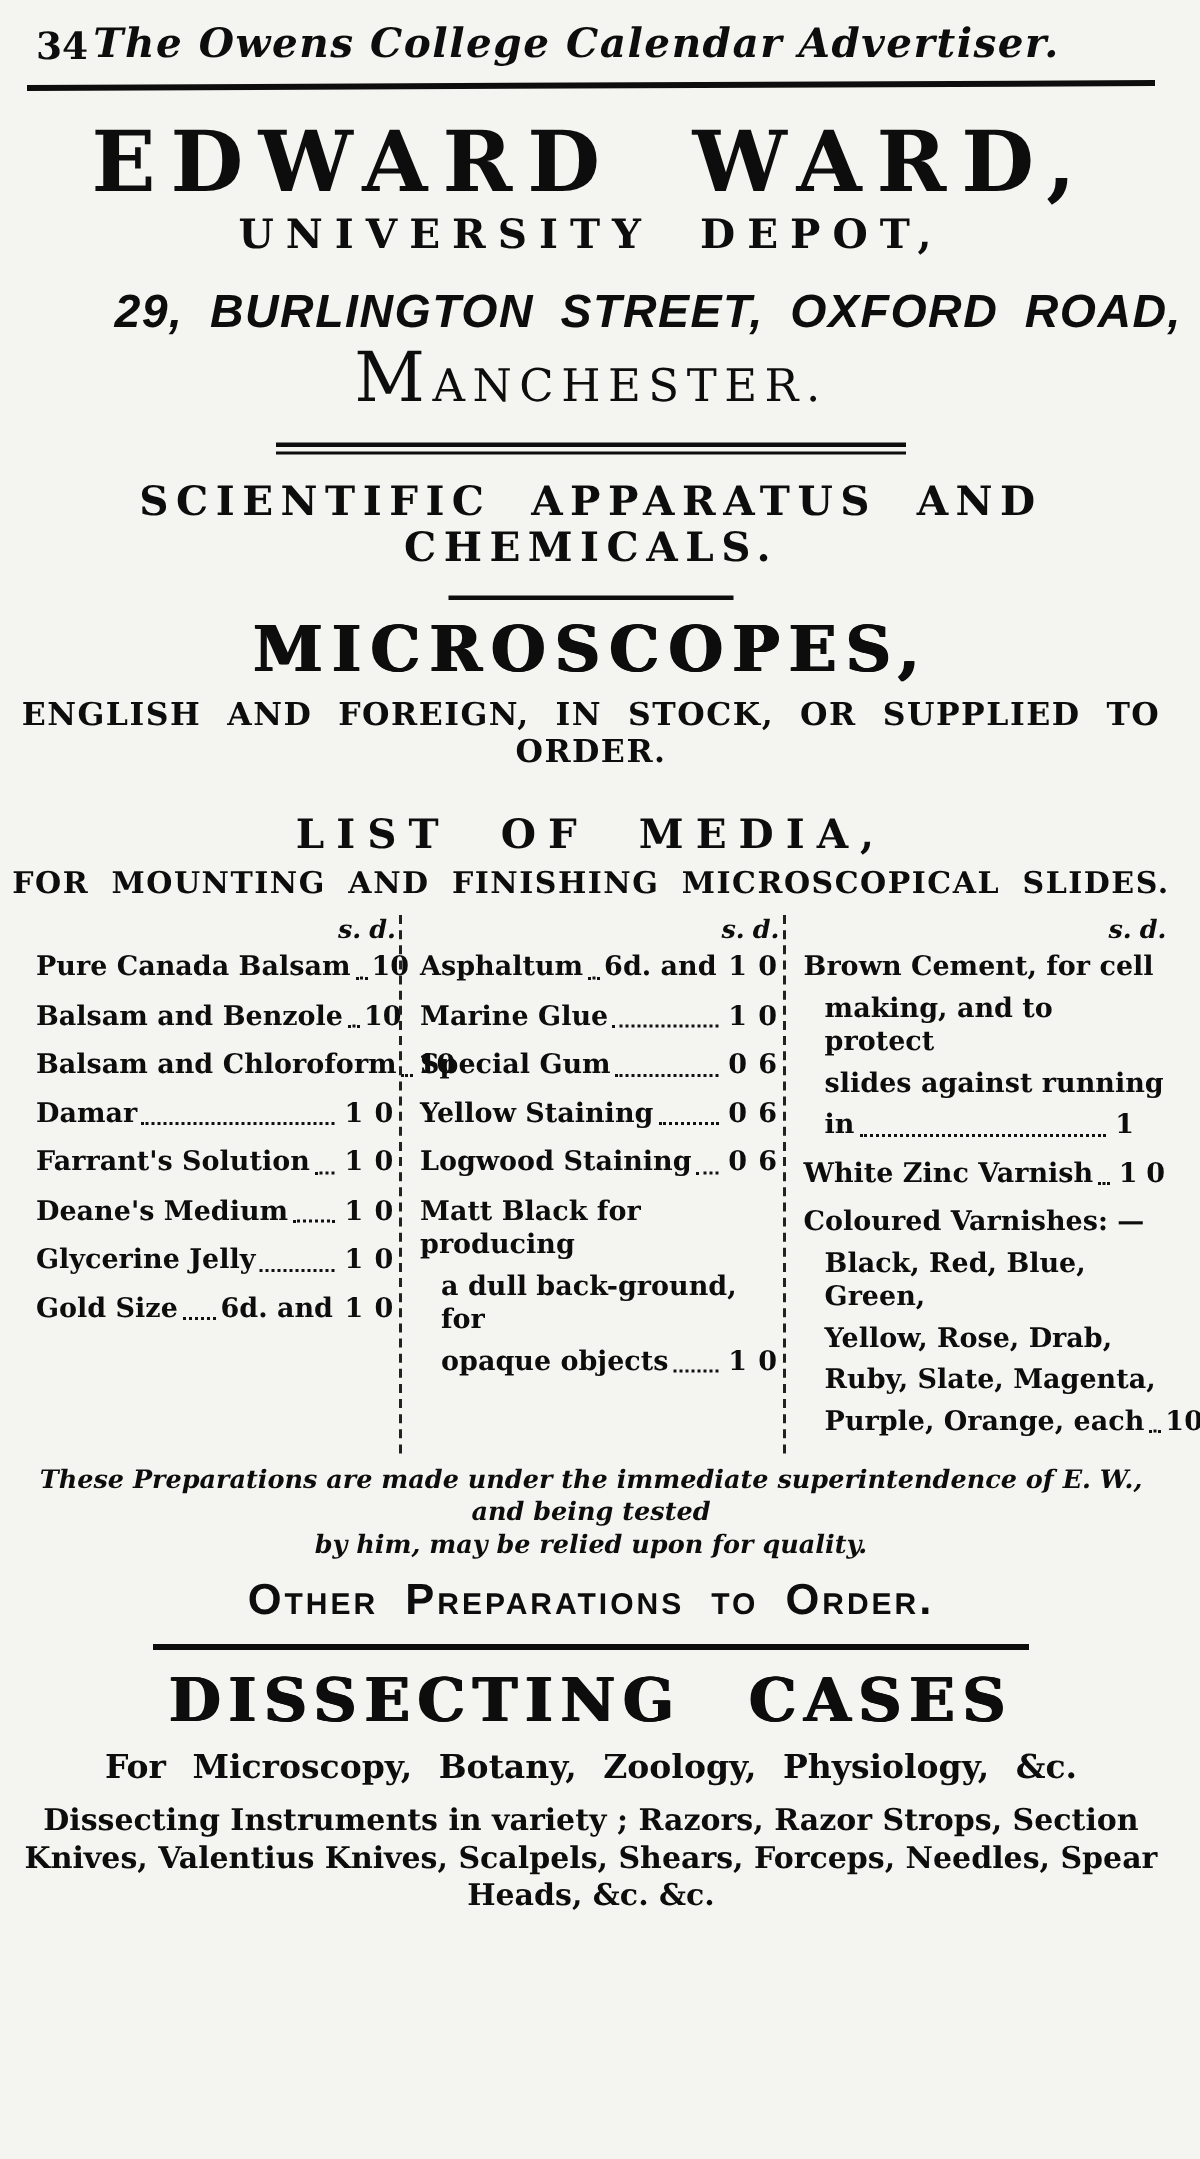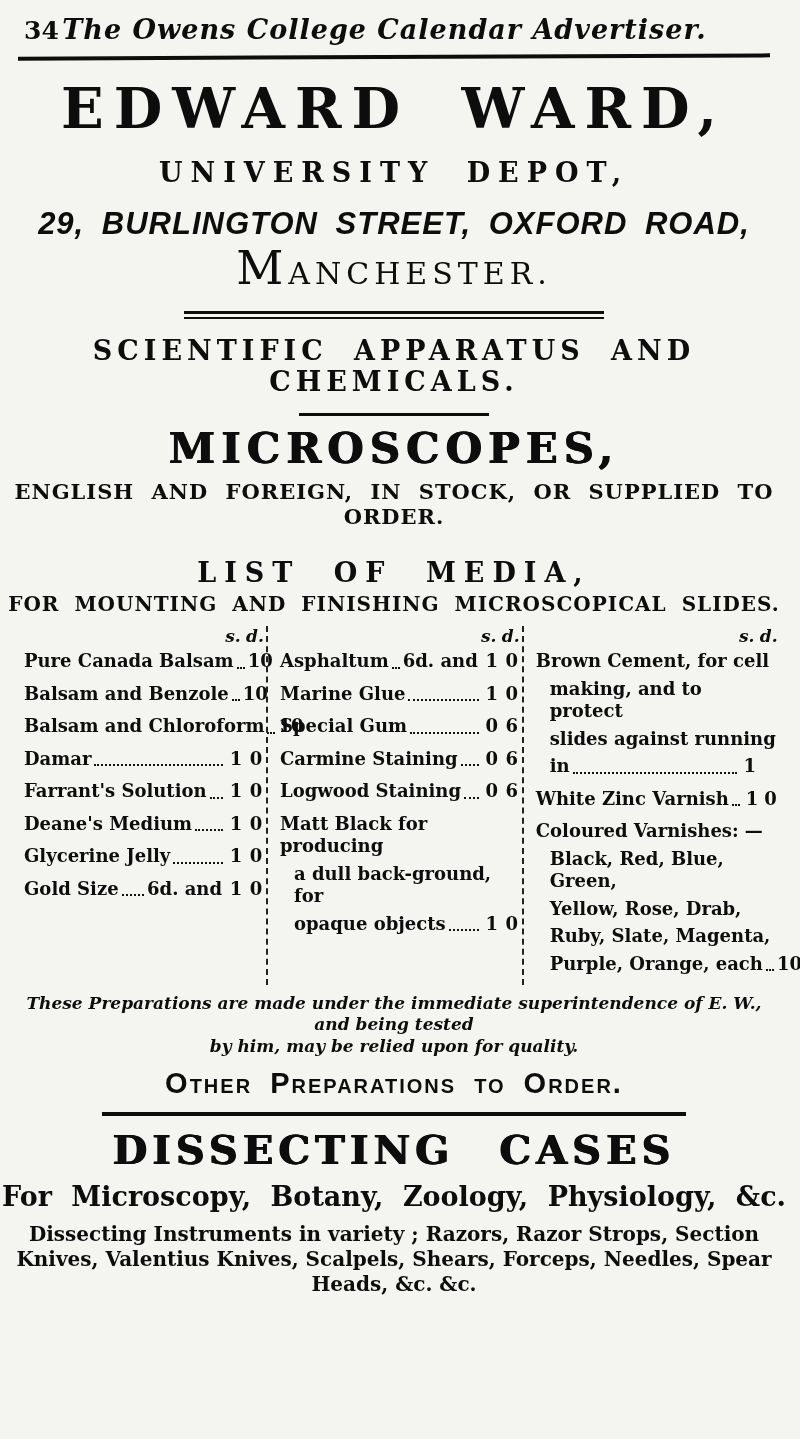--- a/index.html
+++ b/index.html
@@ -17,22 +17,22 @@
   .runhead{display:flex; align-items:flex-end; padding:0 18px;}
   .pageno{font-size:25px; font-weight:bold; padding-left:6px;}
   .runtitle{flex:1; text-align:center; font-style:italic; font-weight:bold; font-size:27px; letter-spacing:1px; padding-right:60px;}
   .headrule{border:0; border-top:4px solid #0d0d0d; margin:10px 18px 0 18px; transform:rotate(-0.25deg);}
 
   
   .name{font-size:56px; font-weight:bold; letter-spacing:10px; margin-top:16px; word-spacing:22px;}
   .preparer{font-family:"Liberation Sans", sans-serif; font-weight:bold; font-size:20px; letter-spacing:3px; word-spacing:8px; margin-top:4px;}
   .ornate{font-weight:bold; text-shadow:0.6px 0 0 currentColor, -0.6px 0 0 currentColor;}
   .trade{font-size:52px; letter-spacing:6px; word-spacing:18px; margin-top:8px;}
-  .depot{font-size:27px; font-weight:bold; letter-spacing:8px; word-spacing:14px; margin-top:16px;}
-  .address{font-family:"Liberation Sans", sans-serif; font-style:italic; font-weight:bold; font-size:31px; letter-spacing:1px; word-spacing:8px; margin-top:18px;}
+  .depot{font-size:27px; font-weight:bold; letter-spacing:8px; word-spacing:14px; }
+  .address{font-family:"Liberation Sans", sans-serif; font-style:italic; font-weight:bold; font-size:31px; letter-spacing:1px; word-spacing:8px; margin-top:18px;text-align:right;}
   .city{font-size:30px; letter-spacing:5px; margin-top:14px;}
   .city::first-letter{font-size:46px; line-height:0;}
   .dblrule{width:420px; margin:20px auto 0 auto; border-top:3px solid #0d0d0d; border-bottom:2px solid #0d0d0d; height:3px;}
   .tagline{font-size:27px; font-weight:bold; letter-spacing:5px; word-spacing:12px; margin-top:16px;}
 
   
   .shortrule{width:190px; margin:16px auto 0 auto; border:0; border-top:3px solid #0d0d0d;}
   .micro{font-size:42px; letter-spacing:6px; margin-top:8px;}
   .microsub{font-size:21px; font-weight:bold; letter-spacing:1px; word-spacing:9px; margin-top:6px;}
   .listmedia{font-size:27px; font-weight:bold; letter-spacing:8px; word-spacing:16px; margin-top:28px;}
@@ -55,21 +55,21 @@
   .lead{flex:1; border-bottom:2px dotted #111; margin:0 3px 4px 3px; min-width:8px;}
   .pre{margin-right:4px; white-space:nowrap;}
   .ps,.pd{width:20px; text-align:center;}
 
   .prepnote{font-style:italic; font-weight:bold; font-size:17px; line-height:1.25; margin:8px auto 0 auto; width:94%;}
   .otherprep{font-family:"Liberation Sans", sans-serif; font-variant:small-caps; font-weight:bold; font-size:29px; letter-spacing:2px; word-spacing:8px; margin-top:10px;}
   .midrule{border:0; border-top:4px solid #0d0d0d; width:74%; margin:12px auto 0 auto;}
 
   
   .dcases{font-size:40px; letter-spacing:5px; word-spacing:26px; margin-top:10px;}
-  .dsub{font-size:27px; font-weight:bold; word-spacing:10px; margin-top:8px;}
+  .dsub{font-size:22px; font-weight:bold; word-spacing:10px; margin-top:8px;}
   .dbody{font-size:20px; font-weight:bold; line-height:1.25; margin:10px auto 0 auto; width:96%;}
 </style>
 </head>
 <body>
 
 <div class="page">
 
   <div class="runhead">
     <span class="pageno">34</span>
     <span class="runtitle">The Owens College Calendar Advertiser.</span>
@@ -192,21 +192,21 @@
           <div class="mrow">
             <div class="pline">
               <span class="rname">Special Gum</span>
               <span class="lead"></span>
               <span class="ps">0</span>
               <span class="pd">6</span>
             </div>
           </div>
           <div class="mrow">
             <div class="pline">
-              <span class="rname">Carmine Staining</span>
+              <span class="rname">Yellow Staining</span>
               <span class="lead"></span>
               <span class="ps">0</span>
               <span class="pd">6</span>
             </div>
           </div>
           <div class="mrow">
             <div class="pline">
               <span class="rname">Logwood Staining</span>
               <span class="lead"></span>
               <span class="ps">0</span>

